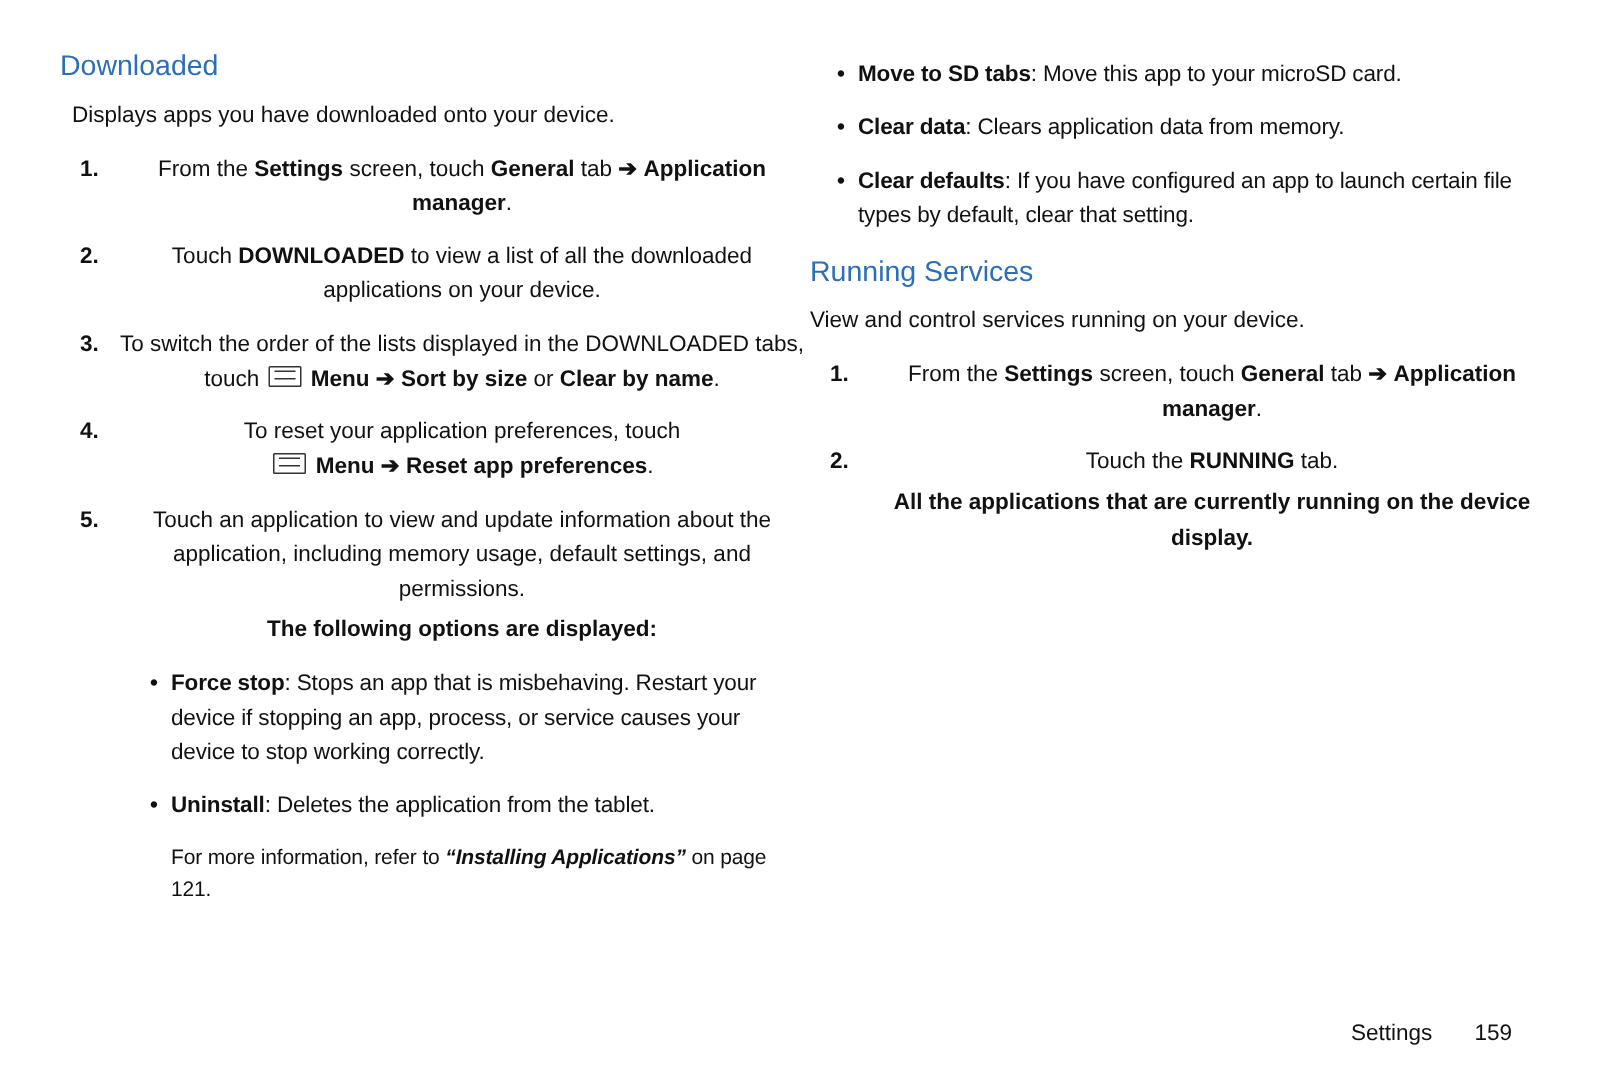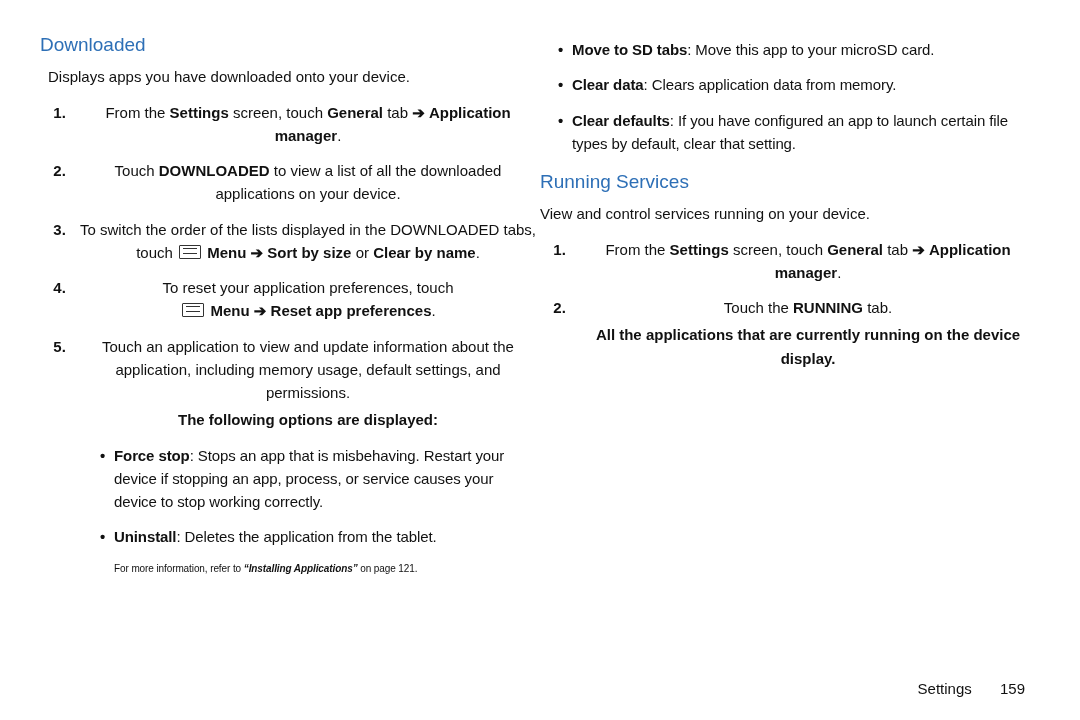--- a/index.html
+++ b/index.html
@@ -77,29 +77,29 @@
     font-weight: normal;
   }
   ul.bullets li::before {
     content: "•";
     position: absolute;
     left: 0;
     font-weight: bold;
   }
   ul.bullets li .label { font-weight: bold; }
   .note {
-    font-size: 10px;
+    font-size: 14px;
     margin: 1px 0 6px 74px;
     font-weight: normal;
   }
   .note .ital { font-style: italic; font-weight: 600; }
   .footer {
     position: absolute;
     bottom: 20px;
-    right: 55px;
+    right: 72px;
     font-size: 15px;
   }
   .footer .pg { margin-left: 24px; }
   .slimtext { font-stretch: condensed; letter-spacing: -0.1px; }
 </style>
 </head>
 <body>
 
 <div class="columns">
   <div class="col">

